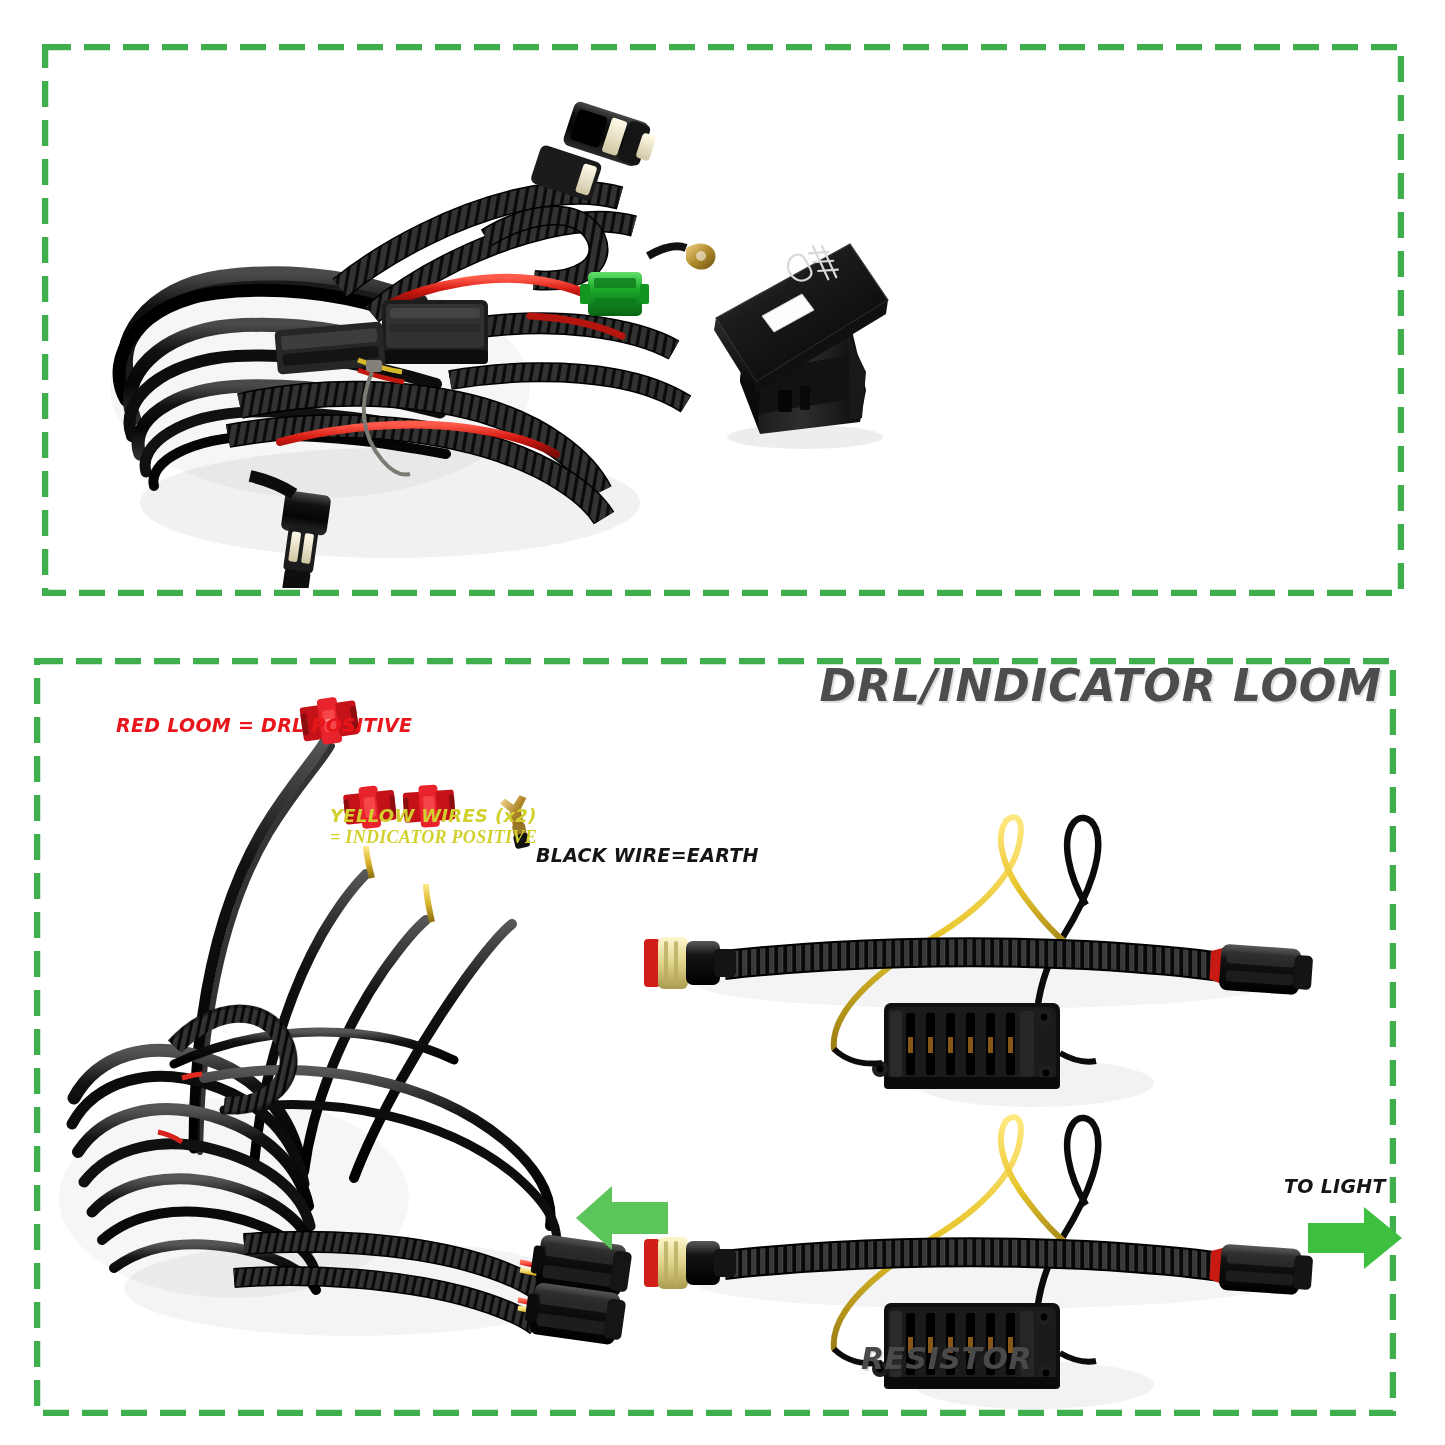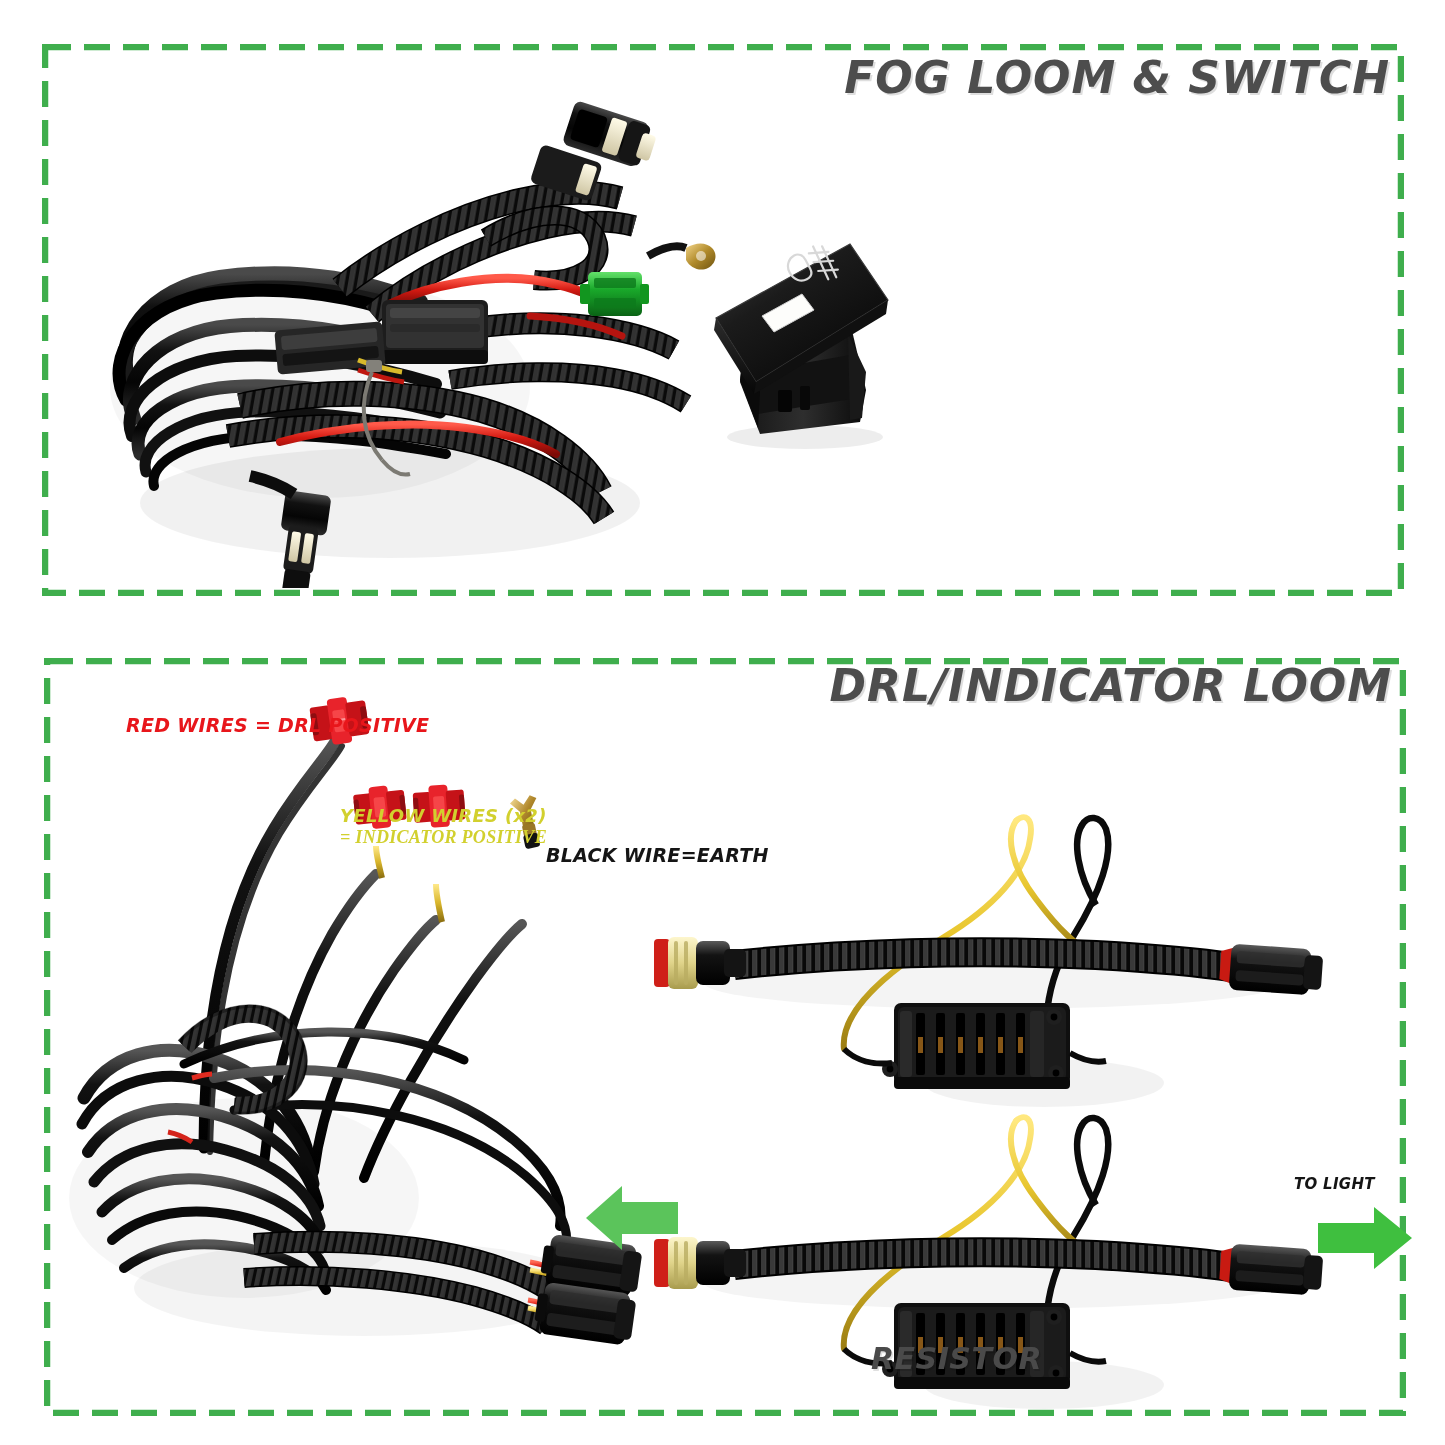--- a/index.html
+++ b/index.html
@@ -1,50 +1,49 @@
 <!DOCTYPE html>
 <html><head>
 <meta charset="utf-8">
 <style>
   html,body{margin:0;padding:0;background:#fff;}
   body{width:1445px;height:1445px;position:relative;overflow:hidden;
        font-family:"DejaVu Sans","Liberation Sans",sans-serif;}
 
   .panel{position:absolute;box-sizing:border-box;background:#fff;}
   #panel-fog{left:42px;top:44px;width:1362px;height:552px;}
-  #panel-drl{left:44px;top:658px;width:1362px;height:758px;}
+  #panel-drl{left:34px;top:658px;width:1362px;height:758px;}
 
   .dash-border{position:absolute;inset:0;pointer-events:none;}
 
   .panel-title{position:absolute;right:14px;top:8px;
       font-weight:bold;font-style:italic;font-size:44px;
       letter-spacing:1px;color:#4d4d4d;white-space:nowrap;
       text-shadow:2px 2px 0 rgba(0,0,0,0.13);}
   #panel-drl .panel-title{top:2px;}
 
   .photo{position:absolute;}
   .ann{position:absolute;font-weight:bold;font-style:italic;
        white-space:nowrap;line-height:1.08;}
   .ann-red{color:#e8161b;font-size:19px;letter-spacing:.3px;}
   .ann-yellow{color:#d2d02e;font-size:18px;letter-spacing:.3px;}
   .ann-black{color:#151515;font-size:19px;letter-spacing:.3px;margin-left:11px;}
-  .ann-tolight{color:#151515;font-size:15px;letter-spacing:.3px;}
+  .ann-tolight{color:#151515;font-size:19px;letter-spacing:.3px;}
   .ann-resistor{color:#4a4a4a;font-size:30px;letter-spacing:.5px;
       text-shadow:1.5px 1.5px 0 rgba(0,0,0,0.12);}
 </style>
 </head>
 <body>
 
 <div class="panel" id="panel-fog">
 
   <svg class="dash-border" viewBox="0 0 1362 552">
     <rect x="3" y="3" width="1356" height="546" fill="none" stroke="#3fae4d" stroke-width="6.5" stroke-dasharray="26 13" stroke-linecap="butt"></rect>
   </svg>
 
-  <div class="panel-title">FOG LOOM &amp; SWITCH</div>
 
   <svg class="photo" style="left:48px;top:44px;" width="640" height="500" viewBox="0 0 640 500">
     <defs>
       <linearGradient id="fbk" x1="0" y1="0" x2="0" y2="1">
         <stop offset="0" stop-color="#4a4a4a"></stop>
           <stop offset=".28" stop-color="#111"></stop>
         <stop offset=".62" stop-color="#050505"></stop>
           <stop offset="1" stop-color="#2b2b2b"></stop>
       </linearGradient>
       <linearGradient id="fcorr" x1="0" y1="0" x2="0" y2="1">
@@ -526,21 +525,21 @@
   </svg>
 
   <svg class="photo" style="left:538px;top:520px;" width="100" height="80" viewBox="0 0 100 80">
     <path d="M96 24 L40 24 L40 8 L4 40 L40 72 L40 56 L96 56 Z" fill="#5bc45b"></path>
   </svg>
 
   <svg class="photo" style="left:1272px;top:545px;" width="100" height="70" viewBox="0 0 100 70">
     <path d="M2 20 L58 20 L58 4 L96 35 L58 66 L58 50 L2 50 Z" fill="#3fbf3f"></path>
   </svg>
 
-  <div class="ann ann-red" style="left:82px;top:57px;">RED WIRES = DRL POSITIVE</div>
+  <div class="ann ann-red" style="left:82px;top:57px;">RED LOOM = DRL POSITIVE</div>
 
   <div class="ann ann-yellow" style="left:296px;top:148px;">YELLOW WIRES (x2)</div>
   <div class="ann ann-yellow" style="left:296px;top:170px;font-family:Liberation Serif, serif;">= INDICATOR POSITIVE</div>
 
   <div class="ann ann-black" style="left:491px;top:187px;">BLACK WIRE=EARTH</div>
 
   <div class="ann ann-tolight" style="left:1250px;top:518px;">TO LIGHT</div>
 
   <div class="ann ann-resistor" style="left:827px;top:685px;text-align:right;">RESISTOR</div>
 </div>

